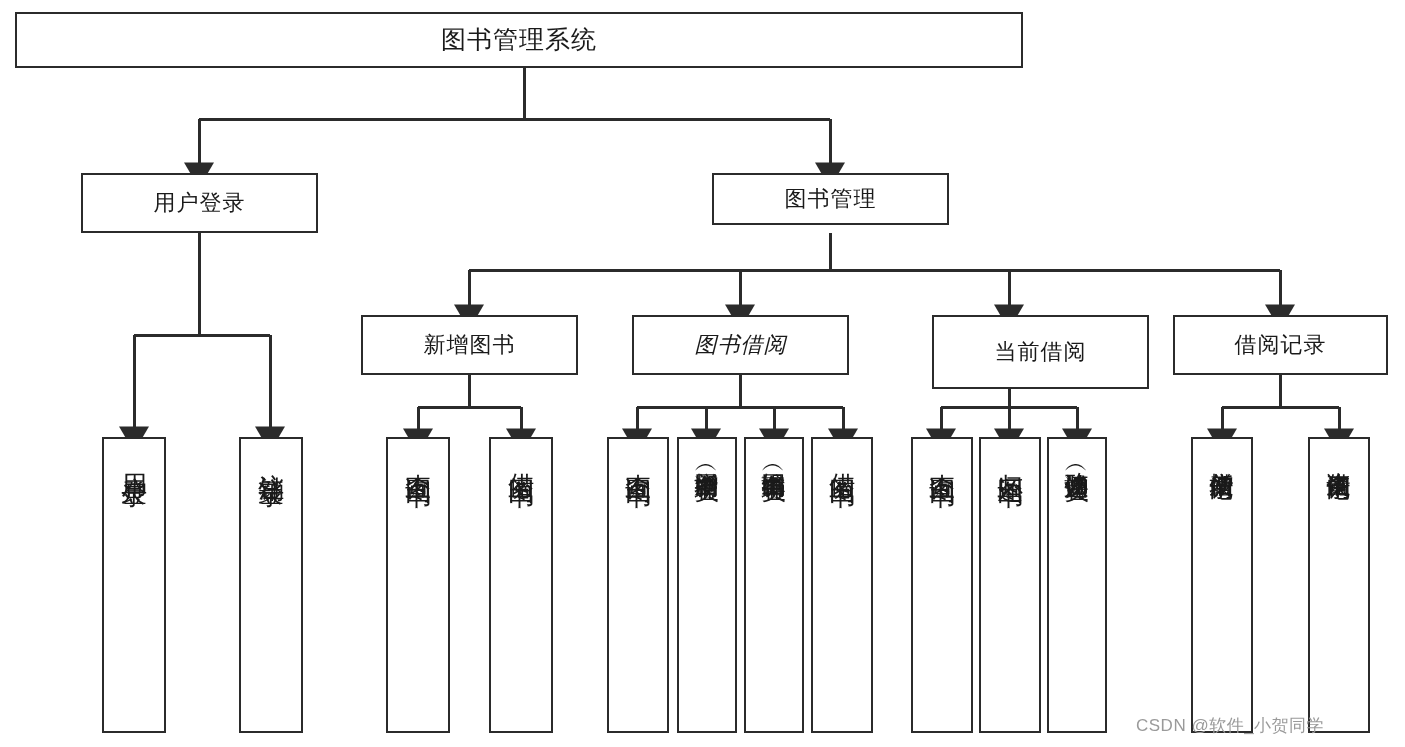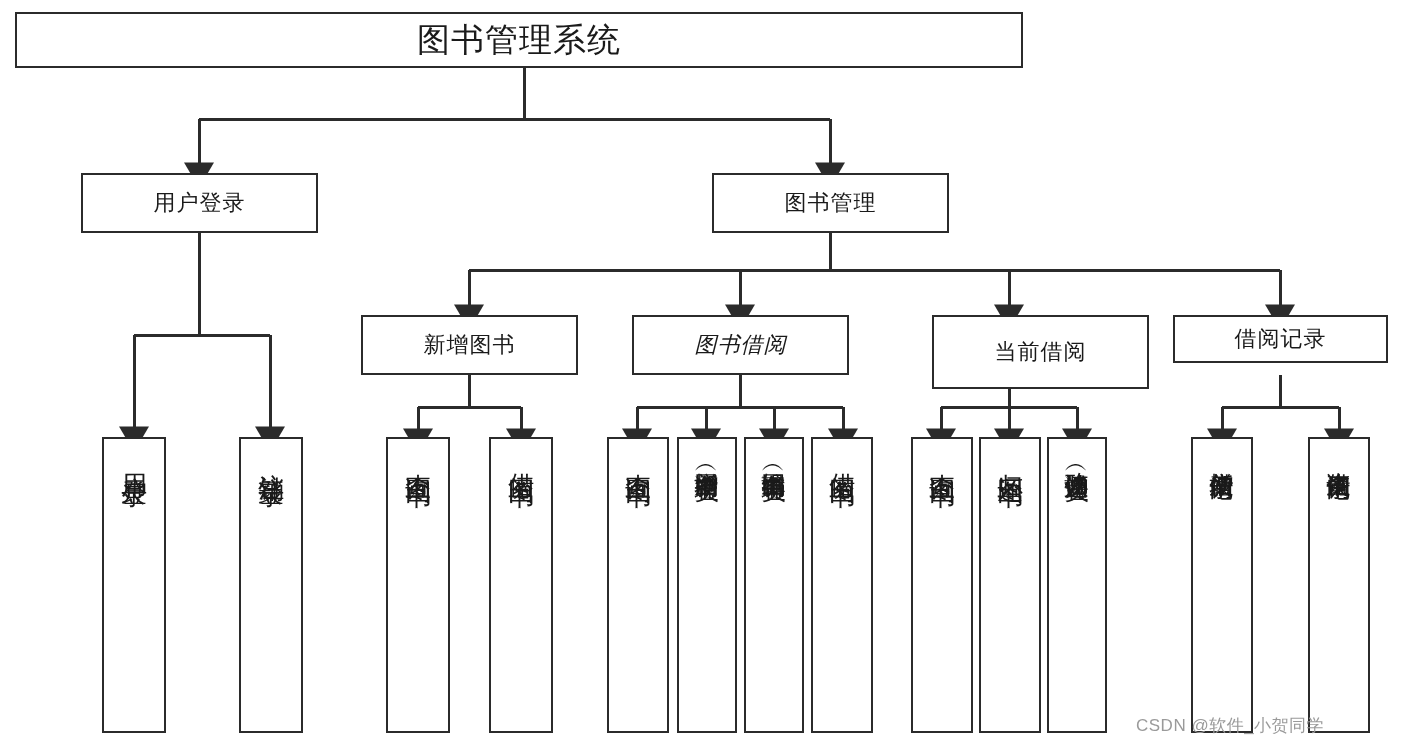--- a/index.html
+++ b/index.html
@@ -40,21 +40,21 @@
     display: block;
     text-align: center;
     line-height: 1.18;
     white-space: nowrap;
   }
   
   .lvl0 {
     border-width: 2px;
   }
   .lvl0 .lbl {
-    font-size: 33px;
+    font-size: 25px;
     letter-spacing: 1px;
     text-align: right;
   }
   
   .lvl1 .lbl, .lvl2 .lbl {
     font-size: 22px;
     letter-spacing: 1px;
   }
   
   .leaf {
@@ -141,37 +141,37 @@
   </svg>
 
   <div class="node lvl0" style="left:15px; top:12px; width:1008px; height:56px;">
     <span class="lbl">图书管理系统</span>
   </div>
 
   <div class="node lvl1" style="left:81px; top:173px; width:237px; height:60px;">
     <span class="lbl">用户登录</span>
   </div>
 
-  <div class="node lvl1" style="left:712px; top:173px; width:237px; height:60px;">
+  <div class="node lvl1" style="left:712px; top:173px; width:237px; height:52px;">
     <span class="lbl">图书管理</span>
   </div>
 
   <div class="node lvl2" style="left:361px; top:315px; width:217px; height:60px;">
     <span class="lbl">新增图书</span>
   </div>
 
   <div class="node lvl2" style="left:632px; top:315px; width:217px; height:60px;font-style:italic;">
     <span class="lbl">图书借阅</span>
   </div>
 
   <div class="node lvl2" style="left:932px; top:315px; width:217px; height:74px;">
     <span class="lbl">当前借阅</span>
   </div>
 
-  <div class="node lvl2" style="left:1173px; top:315px; width:215px; height:48px;">
+  <div class="node lvl2" style="left:1173px; top:315px; width:215px; height:60px;">
     <span class="lbl">借阅记录</span>
   </div>
 
   <div class="node leaf" style="left:102px; top:437px; width:64px; height:296px;">
     <span class="lbl">用户登录</span>
   </div>
 
   <div class="node leaf" style="left:239px; top:437px; width:64px; height:296px;">
     <span class="lbl">注销登录</span>
   </div>

